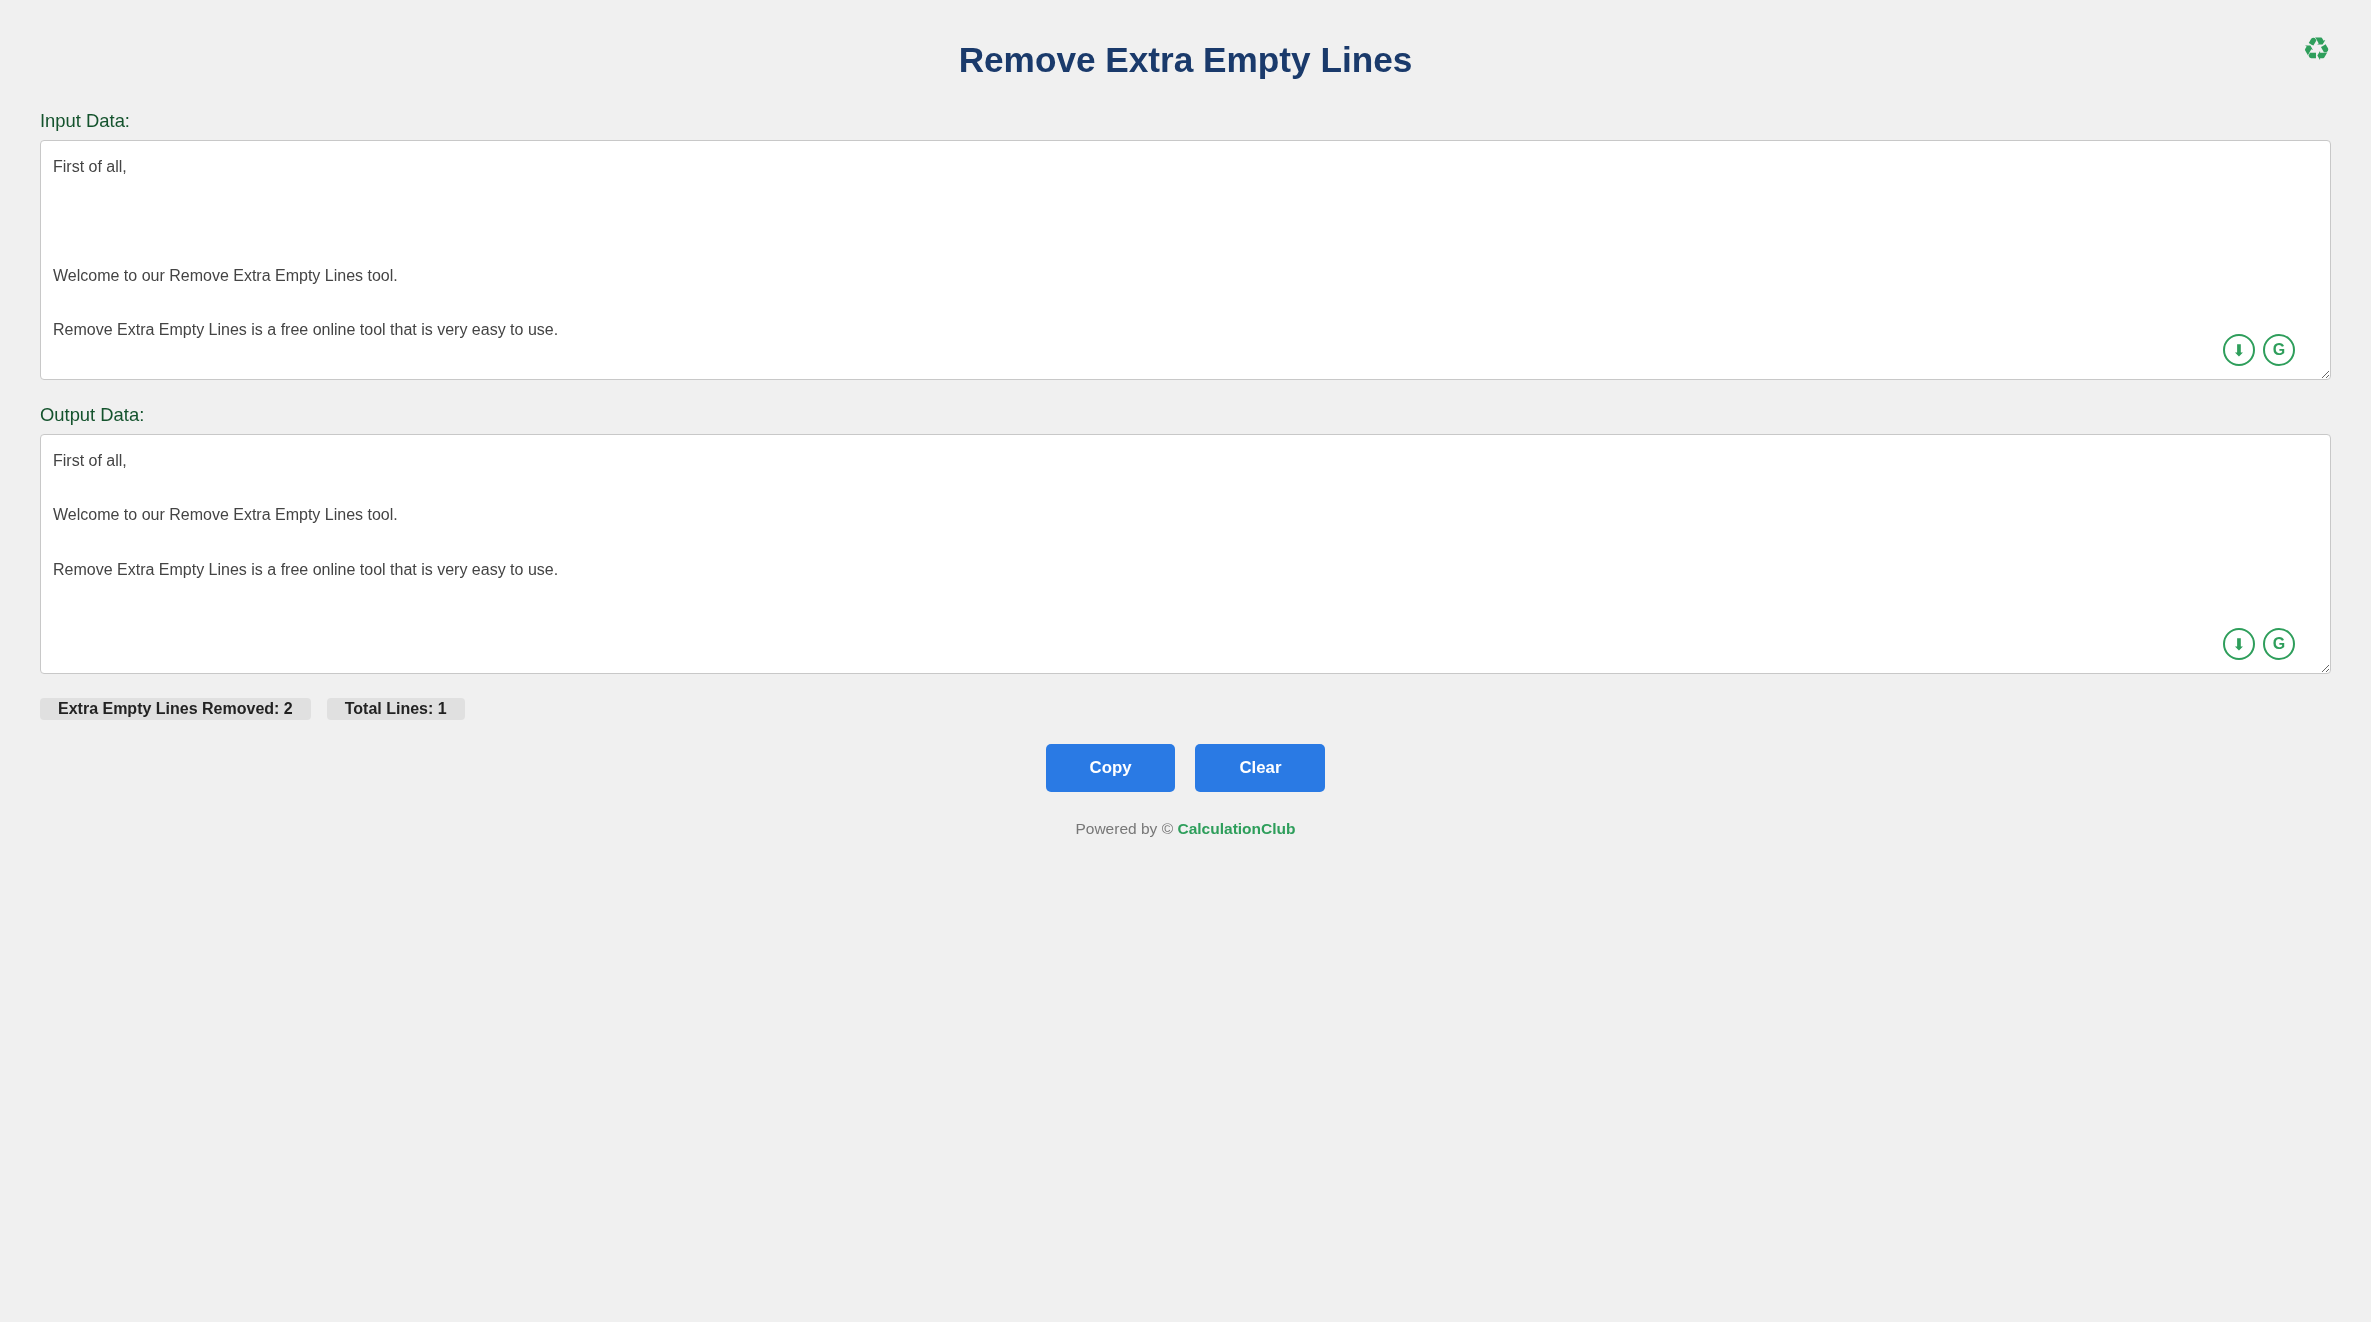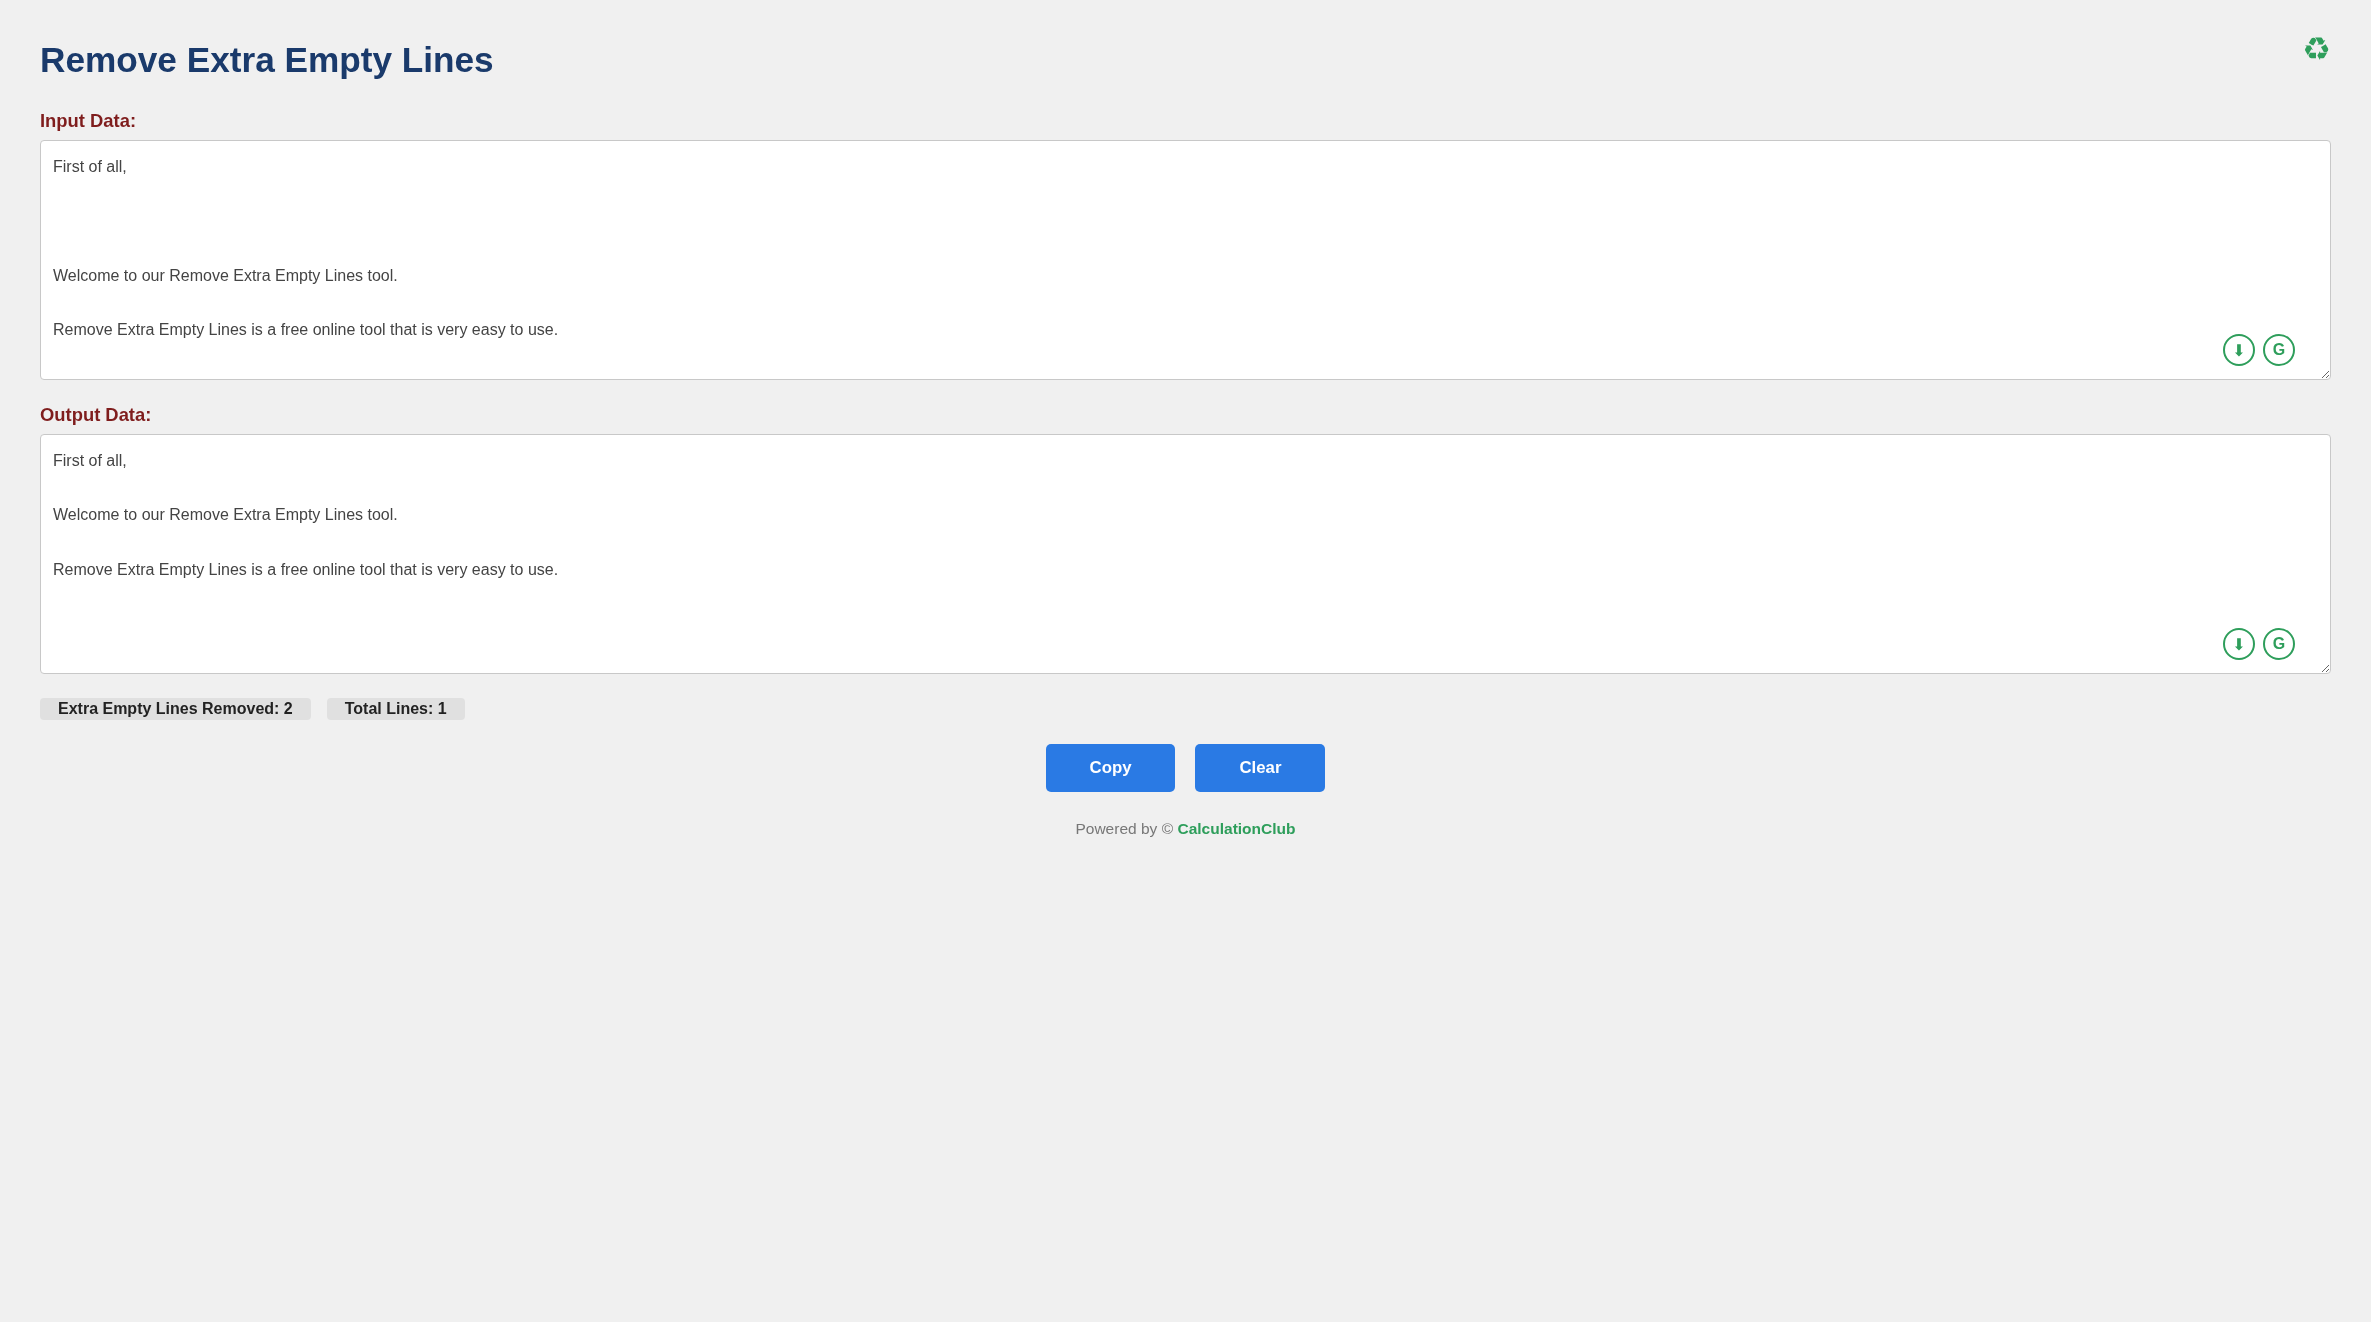--- a/index.html
+++ b/index.html
@@ -10,43 +10,43 @@
 
     body {
       background-color: #f0f0f0;
       font-family: Arial, sans-serif;
       min-height: 100vh;
       padding: 20px 40px 40px 40px;
     }
 
     .header-area {
       position: relative;
-      text-align: left;
+      text-align: center;
       padding: 20px 0 30px 0;
     }
 
     .page-title {
       font-size: 2.2rem;
       font-weight: 800;
       color: #1a3a6b;
     }
 
     .recycle-icon {
       position: absolute;
       top: 10px;
       right: 0;
       font-size: 2rem;
       color: #2e9e5b;
       cursor: pointer;
     }
 
     .section-label {
       font-size: 1.15rem;
-      font-weight: 700;
-      color: #7f1d1d;
+      font-weight: 400;
+      color: #14532d;
       margin-bottom: 8px;
     }
 
     .textarea-wrapper {
       position: relative;
       margin-bottom: 20px;
     }
 
     textarea {
       width: 100%;

